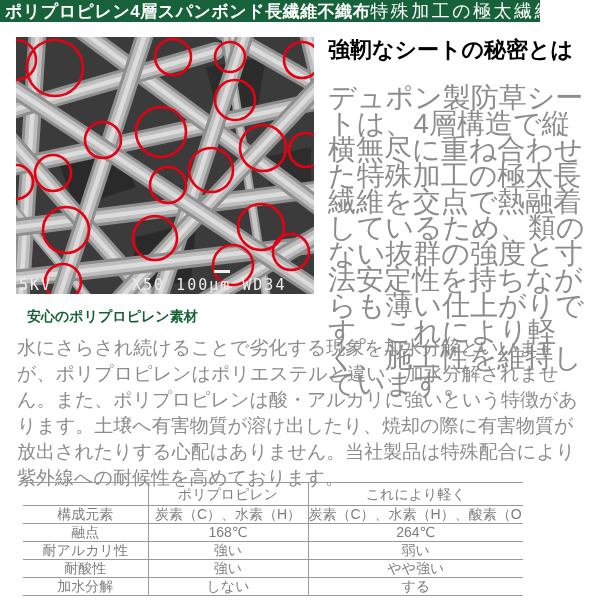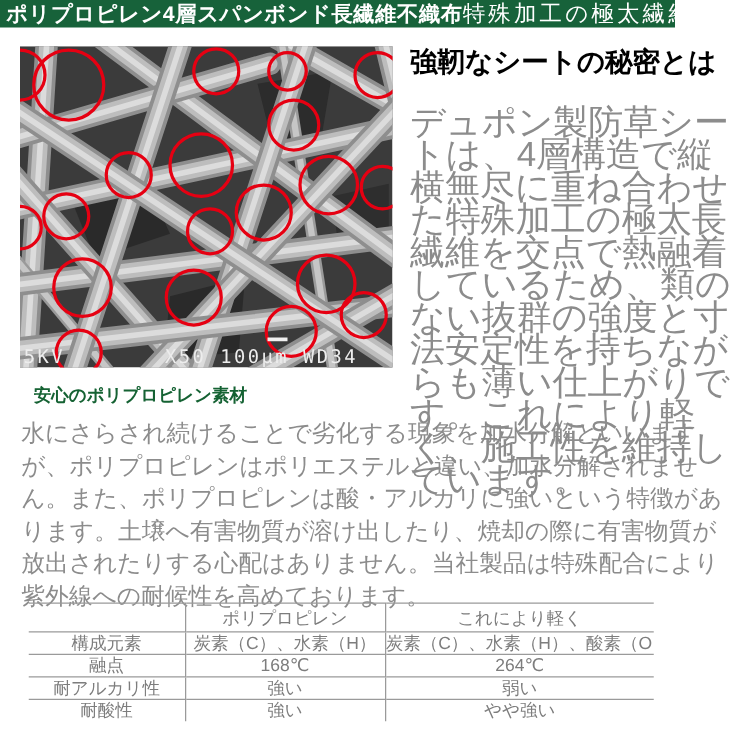--- a/index.html
+++ b/index.html
@@ -193,16 +193,21 @@
       <tr>
         <td>耐アルカリ性</td>
         <td>強い</td>
         <td>弱い</td>
       </tr>
       <tr>
         <td>耐酸性</td>
         <td>強い</td>
         <td>やや強い</td>
       </tr>
+      <tr class="last">
+        <td>加水分解</td>
+        <td>しない</td>
+        <td>する</td>
+      </tr>
     </tbody>
   </table>
 
 </div>
 
 </body></html>

